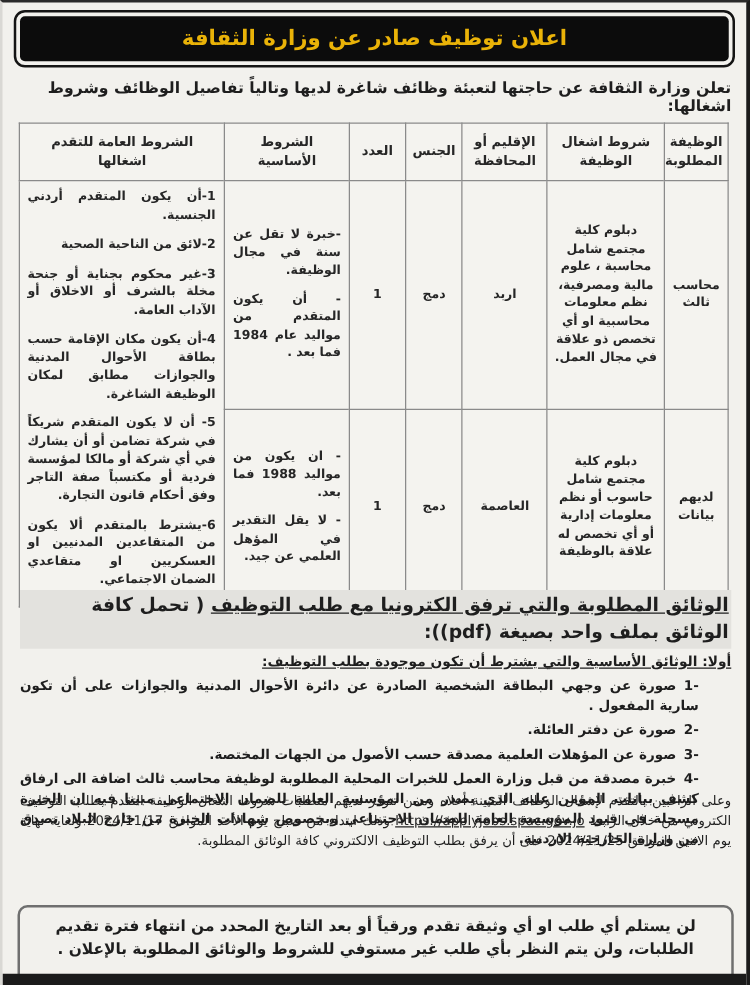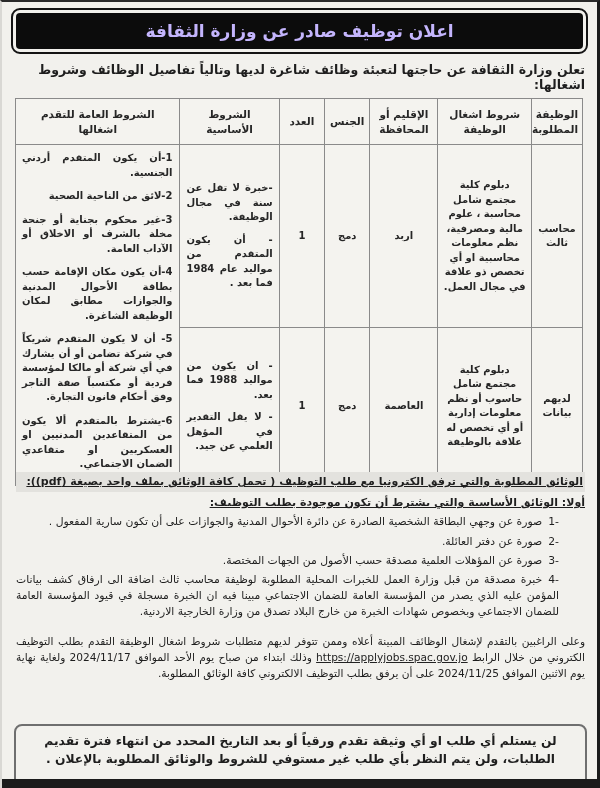--- a/index.html
+++ b/index.html
@@ -15,21 +15,21 @@
   
   .title-frame{
     position:absolute; top:6px; right:9px; left:9px; height:46px;
     border:2px solid #141414; border-radius:9px; padding:3px;
     background:#f2f1ed;
   }
   .title-bar{
     width:100%; height:100%; background:#0c0c0c; border-radius:4px;
     display:flex; align-items:center; justify-content:center;
   }
-  .title-bar span{ color:#c4b5fd; font-size:17px; font-weight:700; letter-spacing:0.5px; }
+  .title-bar span{ color:#eab308; font-size:17px; font-weight:700; letter-spacing:0.5px; }
   
   .intro{
     position:absolute; top:60px; right:12px; left:12px;
     font-size:12.5px; font-weight:700; text-align:right;
   }
   
   .jobs-table{
     position:absolute; top:96px; right:14px;
     width:568px; border-collapse:collapse; table-layout:fixed;
     background:#f4f3ef;
@@ -42,27 +42,27 @@
   .jobs-table td{ font-size:10px; text-align:center; line-height:1.45; }
   tr.row-1 td{ height:170px; }
   tr.row-2 td{ height:146px; }
   td.c-basic{ text-align:right; padding:2px 6px; }
   td.c-basic p{ margin:8px 0; text-align:justify; }
   td.c-general{ vertical-align:top; text-align:justify; padding:6px 7px 4px 6px; font-size:10px; }
   td.c-general p{ margin:0 0 9px 0; text-align:justify; }
   
   .docs{ position:absolute; top:470px; right:12px; left:14px; }
   .doc-heading{
-    background:#e3e2de; font-size:11px; font-weight:700;
-    padding:2px 2px 3px 2px; line-height:1.4;text-decoration:underline;
+    background:#e3e2de; font-size:15px; font-weight:700;
+    padding:2px 2px 3px 2px; line-height:1.4;
   }
   .u{ text-decoration:underline; }
   .doc-sub{ font-size:11px; font-weight:700; margin-top:4px; }
   .doc-list{ list-style:none; margin-top:5px; padding-right:26px; }
-  .doc-list li{ font-size:10.8px; font-weight:400; line-height:1.5; margin-bottom:3px; text-align:justify; }
+  .doc-list li{ font-size:10.8px; font-weight:700; line-height:1.5; margin-bottom:3px; text-align:justify; }
   .doc-list .num{ display:inline-block; direction:ltr; margin-left:6px; }
   
   .apply{ position:absolute; top:632px; right:12px; left:14px; }
   .apply-p{ font-size:10.6px; font-weight:400; line-height:1.5; text-align:justify; }
   .apply-p.center{ text-align:center; margin-top:1px; }
   a.link{ color:#222; text-decoration:underline; direction:ltr; unicode-bidi:embed; }
   .date{ direction:ltr; unicode-bidi:embed; }
   
   .notice{
     position:absolute; top:706px; right:10px; left:12px; height:84px;

